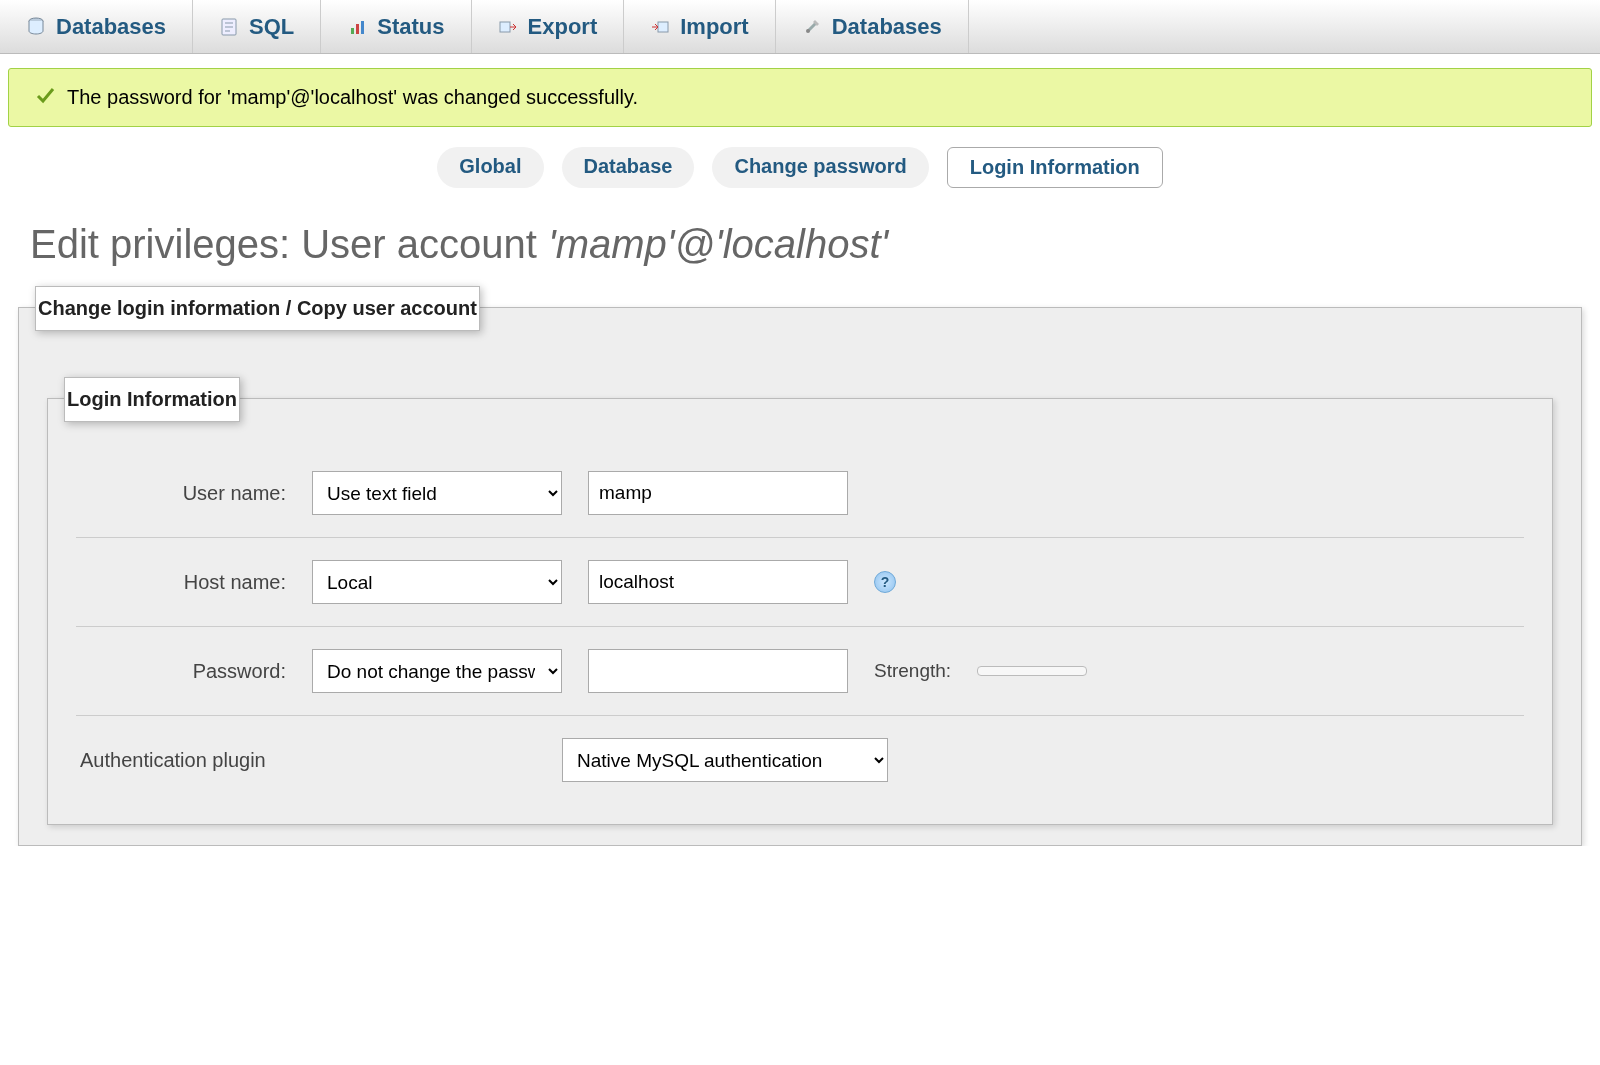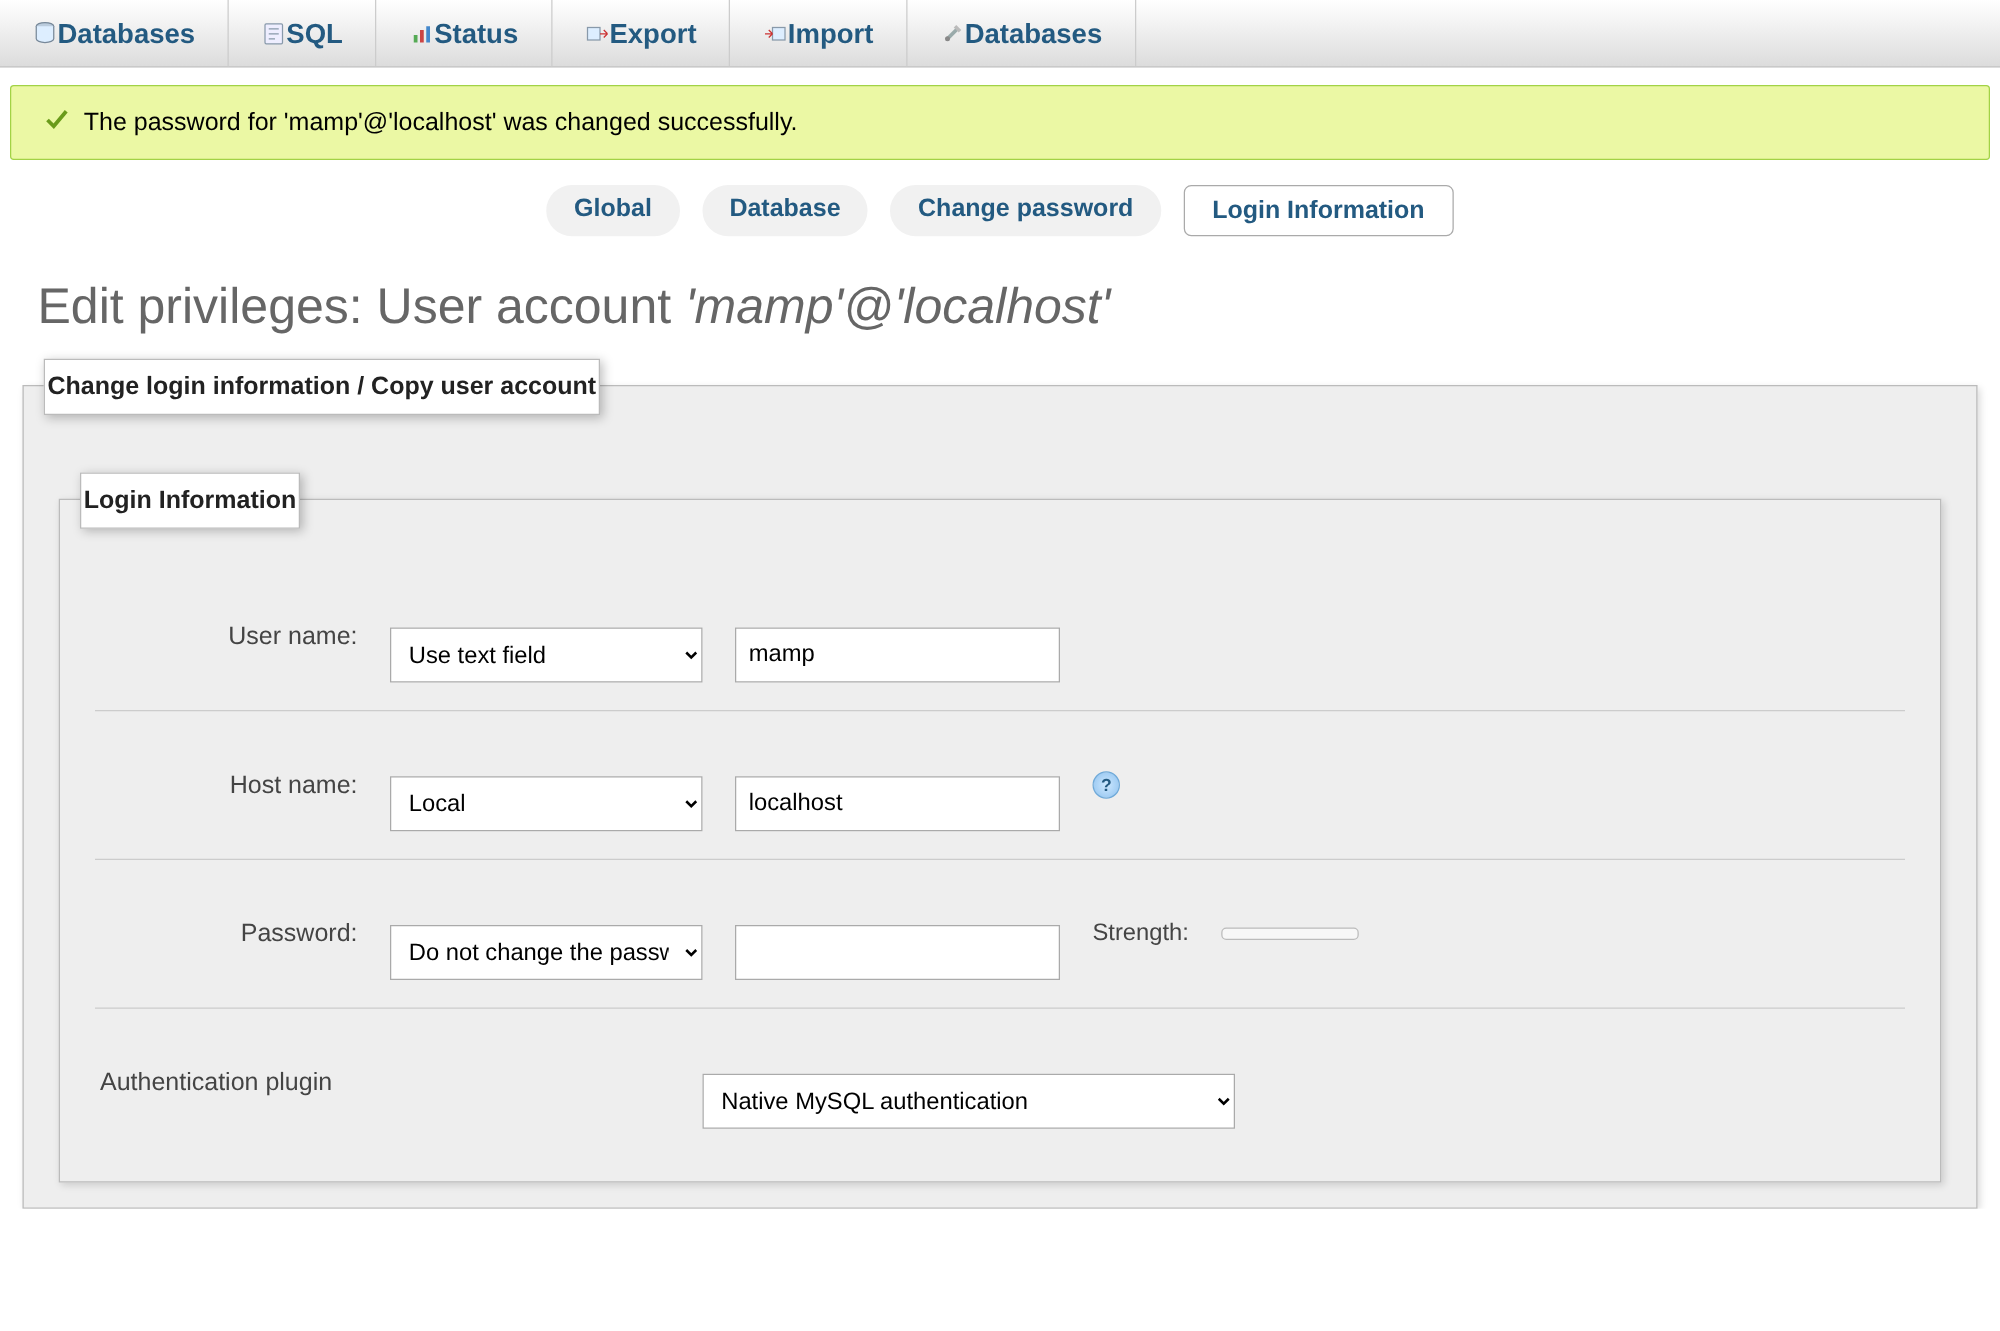--- a/index.html
+++ b/index.html
@@ -22,21 +22,21 @@
   }
 
   
   .topmenu {
     display: flex;
     background: linear-gradient(#fff, #dcdcdc);
     border-bottom: 1px solid #bbb;
     height: 54px;
   }
   .topmenu .tab {
-    display: flex; align-items: center; 
+    display: flex; align-items: center; gap: 10px;
     padding: 0 26px;
     border-right: 1px solid #ccc;
     color: var(--link-blue);
     font-weight: bold;
     font-size: 22px;
     cursor: pointer;
     white-space: nowrap;
   }
   .topmenu .tab.active {
     background: #fff;
@@ -128,25 +128,24 @@
     font-size: 20px;
     color: var(--text-grey);
   }
   .row .lbl.wide { width: 460px; text-align: left; padding-left: 4px; }
   select, input[type=text], input[type=password] {
     font-size: 19px;
     padding: 8px 10px;
     border: 1px solid var(--border-grey);
     background: #fff;
     height: 44px;
-    margin-top: 30px;
   }
   .sel { width: 250px; }
   .txt { width: 260px; }
-  .sel-wide { width: 426px; }
+  .sel-wide { width: 326px; }
 
   .help-ico {
     width: 22px; height: 22px; border-radius: 50%;
     background: radial-gradient(#cde8ff,#8ec1ee);
     border: 1px solid #6fa9d8;
     display: inline-flex; align-items:center; justify-content:center;
     color: #235a81; font-weight: bold; font-size: 14px;
     cursor: pointer;
   }
   .strength-label { font-size: 19px; color: var(--text-grey); }

